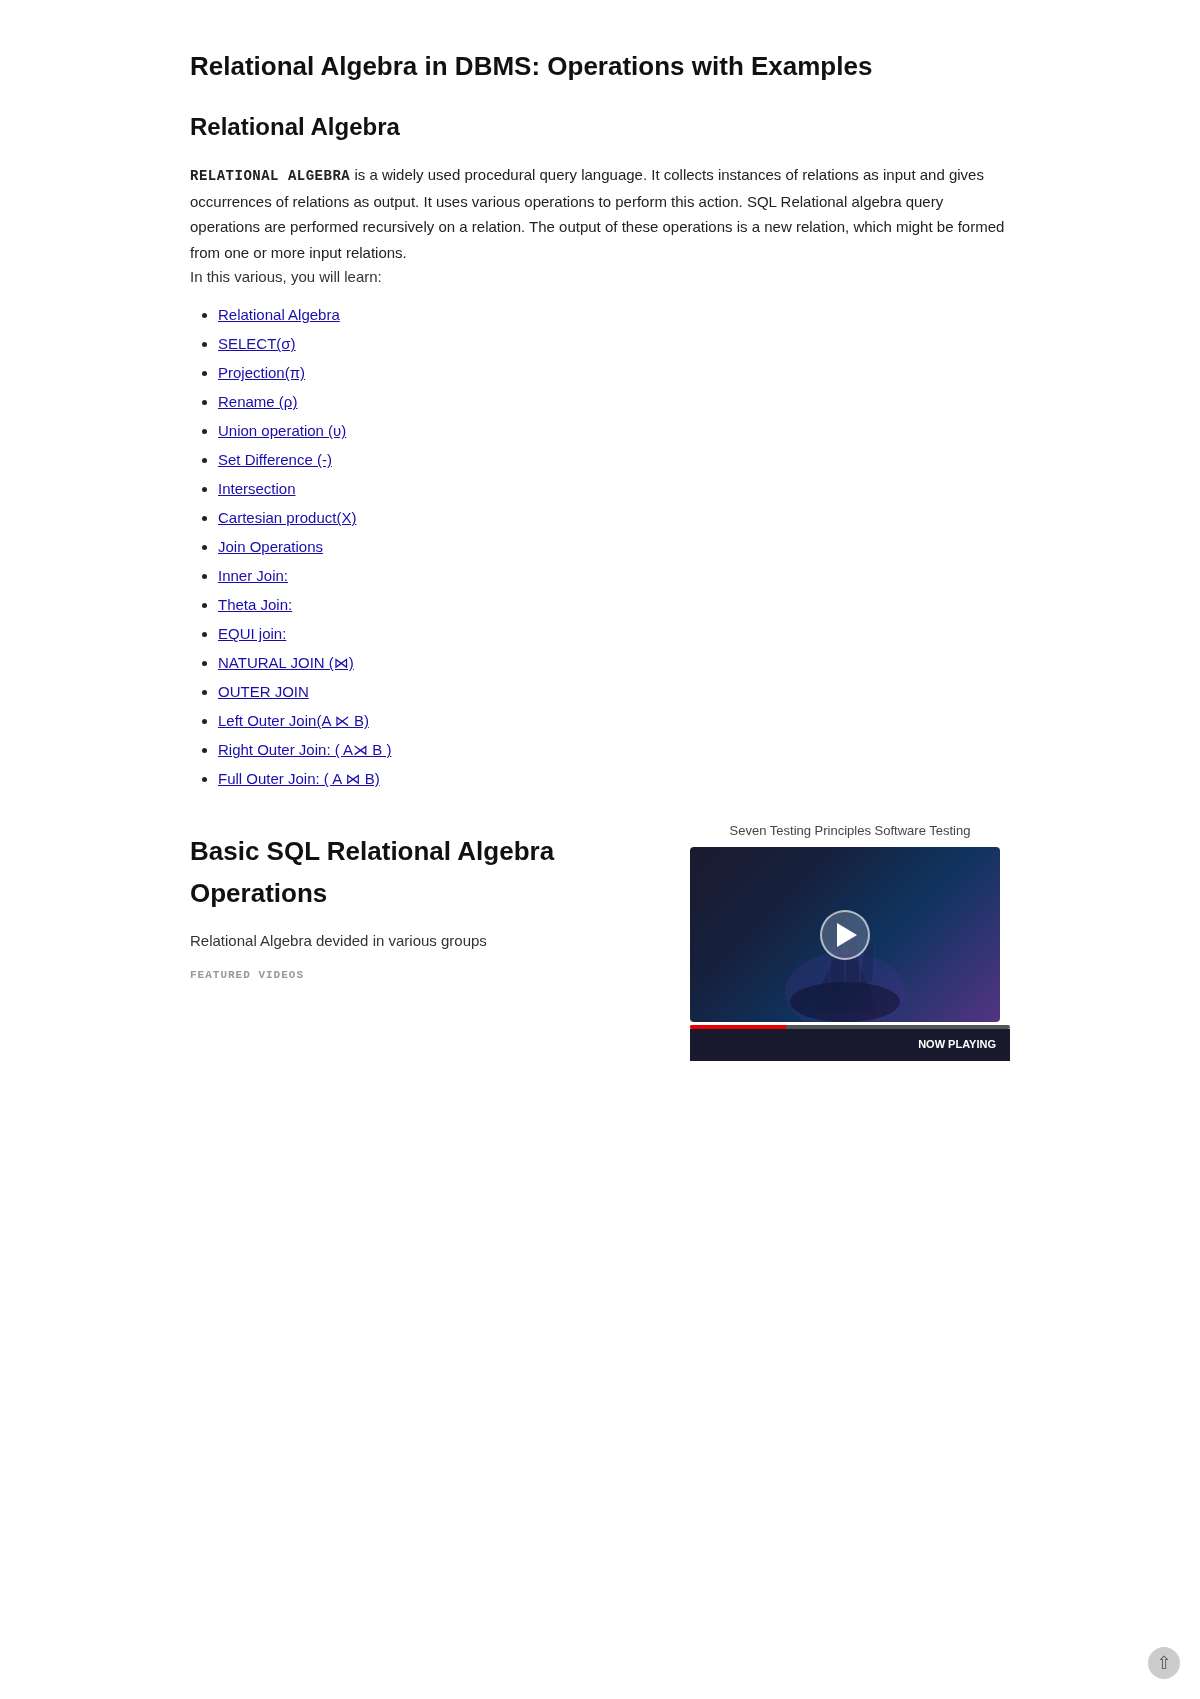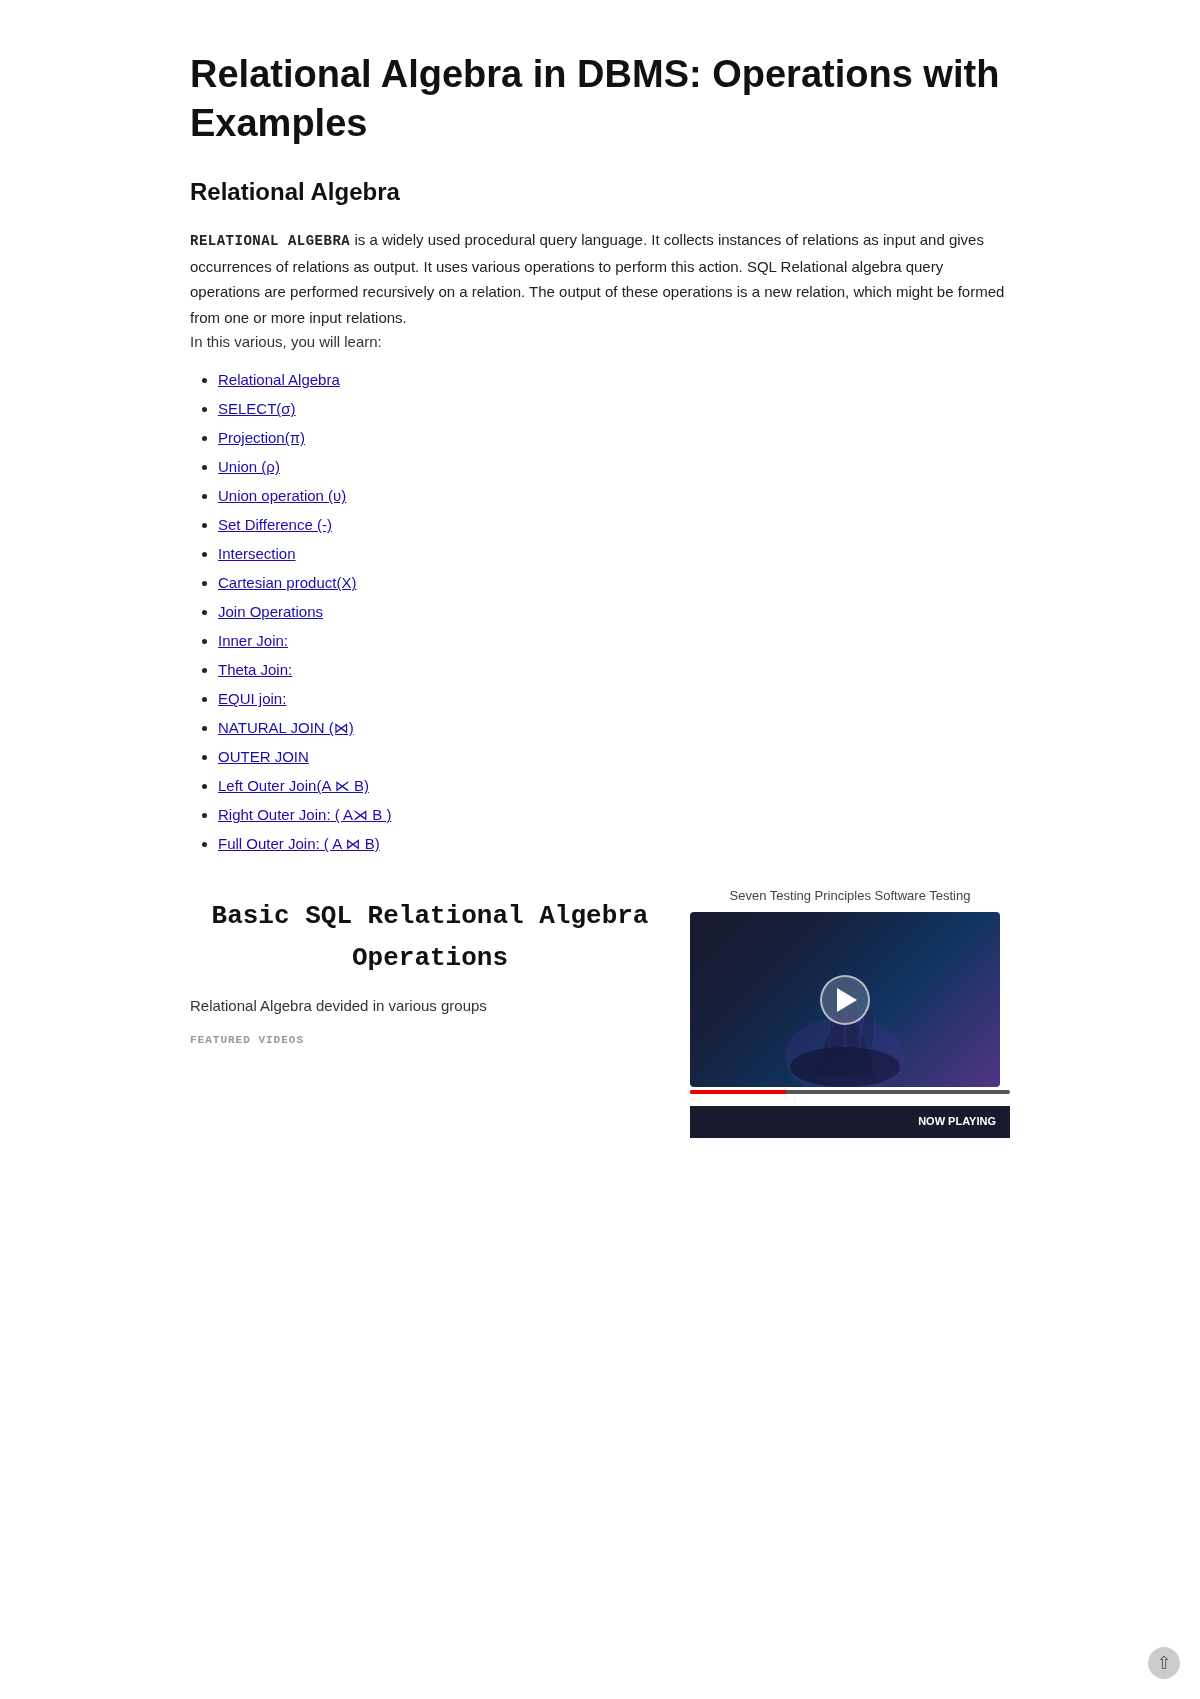--- a/index.html
+++ b/index.html
@@ -31,21 +31,21 @@
       font-size: 16px;
       color: #c00;
       vertical-align: super;
       font-weight: bold;
     }
     .logo-suffix {
       font-size: 18px;
       color: #333;
     }
     h1.page-title {
-      font-size: 38px;
+      font-size: 26px;
       font-weight: 900;
       color: #111;
       margin: 30px 0 24px 0;
       line-height: 1.3;
       font-family: Arial, sans-serif;
     }
     h2.section-title {
       font-size: 24px;
       font-weight: 900;
       color: #111;
@@ -85,22 +85,21 @@
       color: #1a0dab;
       text-decoration: underline;
       font-family: Arial, sans-serif;
       font-size: 15px;
     }
     h2.section-title-2 {
       font-size: 26px;
       font-weight: 900;
       color: #111;
       margin: 10px 0 14px 0;
-      font-family: Liberation Mono, monospace;
-      text-align: center;
+      font-family: Liberation Sans, sans-serif;
     }
     .section-body {
       font-family: Arial, sans-serif;
       font-size: 15px;
       color: #333;
       margin-bottom: 14px;
     }
     .featured-label {
       font-family: Liberation Mono, monospace;
       font-size: 11px;
@@ -225,21 +224,21 @@
   <p class="intro-paragraph">
     <strong>RELATIONAL ALGEBRA</strong><span> is a widely used procedural query language. It collects instances of relations as input and gives occurrences of relations as output. It uses various operations to perform this action. SQL Relational algebra query operations are performed recursively on a relation. The output of these operations is a new relation, which might be formed from one or more input relations.</span>
   </p>
 
   <p class="tutorial-intro">In this various, you will learn:</p>
 
   <ul class="toc-list">
     <li><a href="#">Relational Algebra</a></li>
     <li><a href="#">SELECT(σ)</a></li>
     <li><a href="#">Projection(π)</a></li>
-    <li><a href="#">Union (ρ)</a></li>
+    <li><a href="#">Rename (ρ)</a></li>
     <li><a href="#">Union operation (υ)</a></li>
     <li><a href="#">Set Difference (-)</a></li>
     <li><a href="#">Intersection</a></li>
     <li><a href="#">Cartesian product(X)</a></li>
     <li><a href="#">Join Operations</a></li>
     <li><a href="#">Inner Join:</a></li>
     <li><a href="#">Theta Join:</a></li>
     <li><a href="#">EQUI join:</a></li>
     <li><a href="#">NATURAL JOIN (⋈)</a></li>
     <li><a href="#">OUTER JOIN</a></li>
@@ -267,21 +266,21 @@
           <path d="M75,90 Q72,55 80,40 Q85,35 88,40 Q90,55 90,80" fill="rgba(40,30,80,0.6)" stroke="rgba(100,80,200,0.3)" stroke-width="1"></path>
           <path d="M90,80 Q90,50 95,38 Q100,33 103,38 Q105,55 105,80" fill="rgba(40,30,80,0.6)" stroke="rgba(100,80,200,0.3)" stroke-width="1"></path>
           <path d="M105,80 Q107,52 112,42 Q117,38 119,43 Q120,58 118,80" fill="rgba(40,30,80,0.6)" stroke="rgba(100,80,200,0.3)" stroke-width="1"></path>
           <ellipse cx="90" cy="100" rx="55" ry="20" fill="rgba(20,10,40,0.8)"></ellipse>
         </svg>
         <div class="play-button"></div>
       </div>
       <div class="video-progress-bar">
         <div class="video-progress-fill"></div>
       </div>
-      <div class="now-playing-badge" style="position:relative;bottom:auto;right:auto;margin-top:12px;text-align:right;display:flex;justify-content:flex-end;">NOW
+      <div class="now-playing-badge" style="position:relative;bottom:auto;right:auto;margin-top:0;text-align:right;display:flex;justify-content:flex-end;">NOW
 PLAYING</div>
     </div>
   </div>
 
 </div>
 
 <div class="bottom-chevron">
   <span>⇧</span>
 </div>
 

